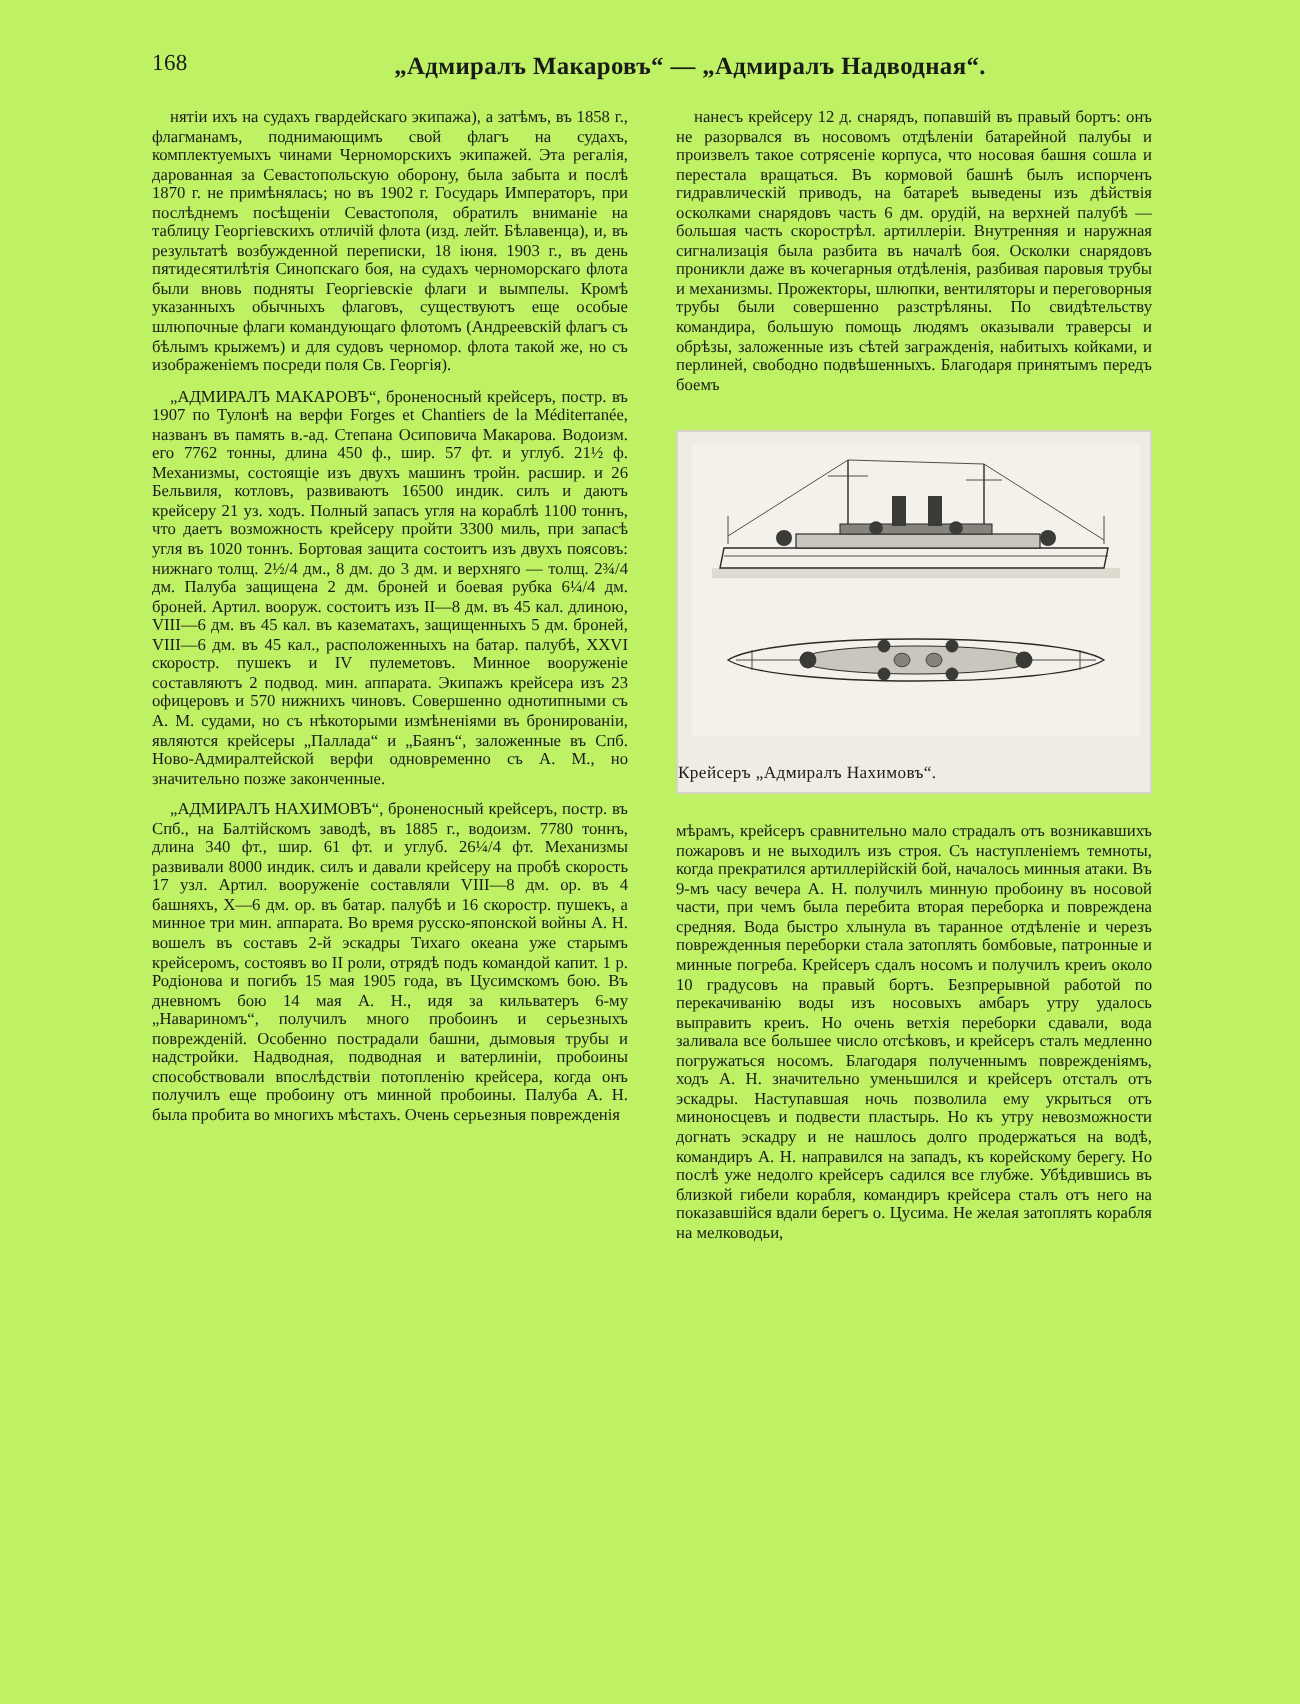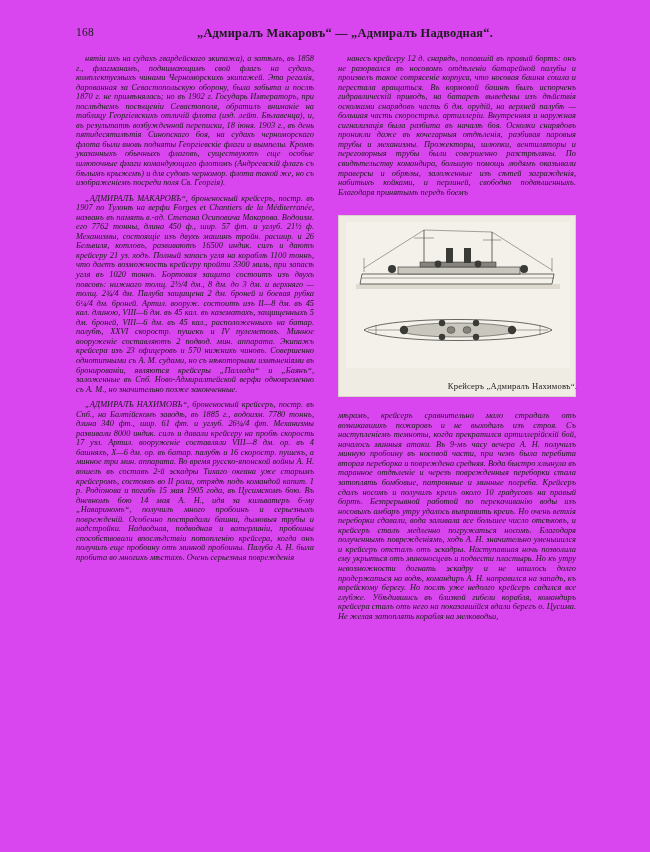--- a/index.html
+++ b/index.html
@@ -13,21 +13,21 @@
     font-family: "Liberation Serif", serif;
     color: #1a1a1a;
     position: relative;
     overflow: hidden;
   }
   .page {
     position: absolute;
     left: 0; top: 0;
     width: 650px;
     height: 852px;
-    background: #d946ef;
+    background: #bef264;
   }
   .header {
     position: absolute;
     left: 0;
     top: 26px;
     width: 650px;
     height: 18px;
   }
   .folio {
     position: absolute;
@@ -60,21 +60,20 @@
     line-height: 9.55px;
     text-align: justify;
     text-justify: inter-word;
     hyphens: manual;
   }
   .col-left { left: 0; }
   .col-right { left: 262px; }
   .col p {
     margin: 0;
     text-indent: 9px;
-    font-style: italic;
   }
   .col p.noindent { text-indent: 0; }
   .spacer-sm { height: 6px; }
   .figure {
     position: absolute;
     left: 338px;
     top: 215px;
     width: 238px;
     height: 182px;
     background: #efece4;
@@ -87,21 +86,21 @@
     top: 6px;
     width: 224px;
     height: 146px;
     background: #f4f1ea;
   }
   .fig-caption {
     position: absolute;
     left: 0;
     bottom: 5px;
     width: 238px;
-    text-align: right;
+    text-align: left;
     font-size: 8.6px;
     letter-spacing: 0.2px;
   }
   svg { display: block; }
   .ship-stroke { stroke: #2a2a28; fill: none; stroke-width: 0.7; }
   .ship-thin { stroke: #3b3b38; fill: none; stroke-width: 0.45; }
   .ship-fill-dark { fill: #3a3a37; }
   .ship-fill-mid { fill: #85837c; }
   .ship-fill-light { fill: #c9c6bd; }
   .sea { fill: #dedacf; }

